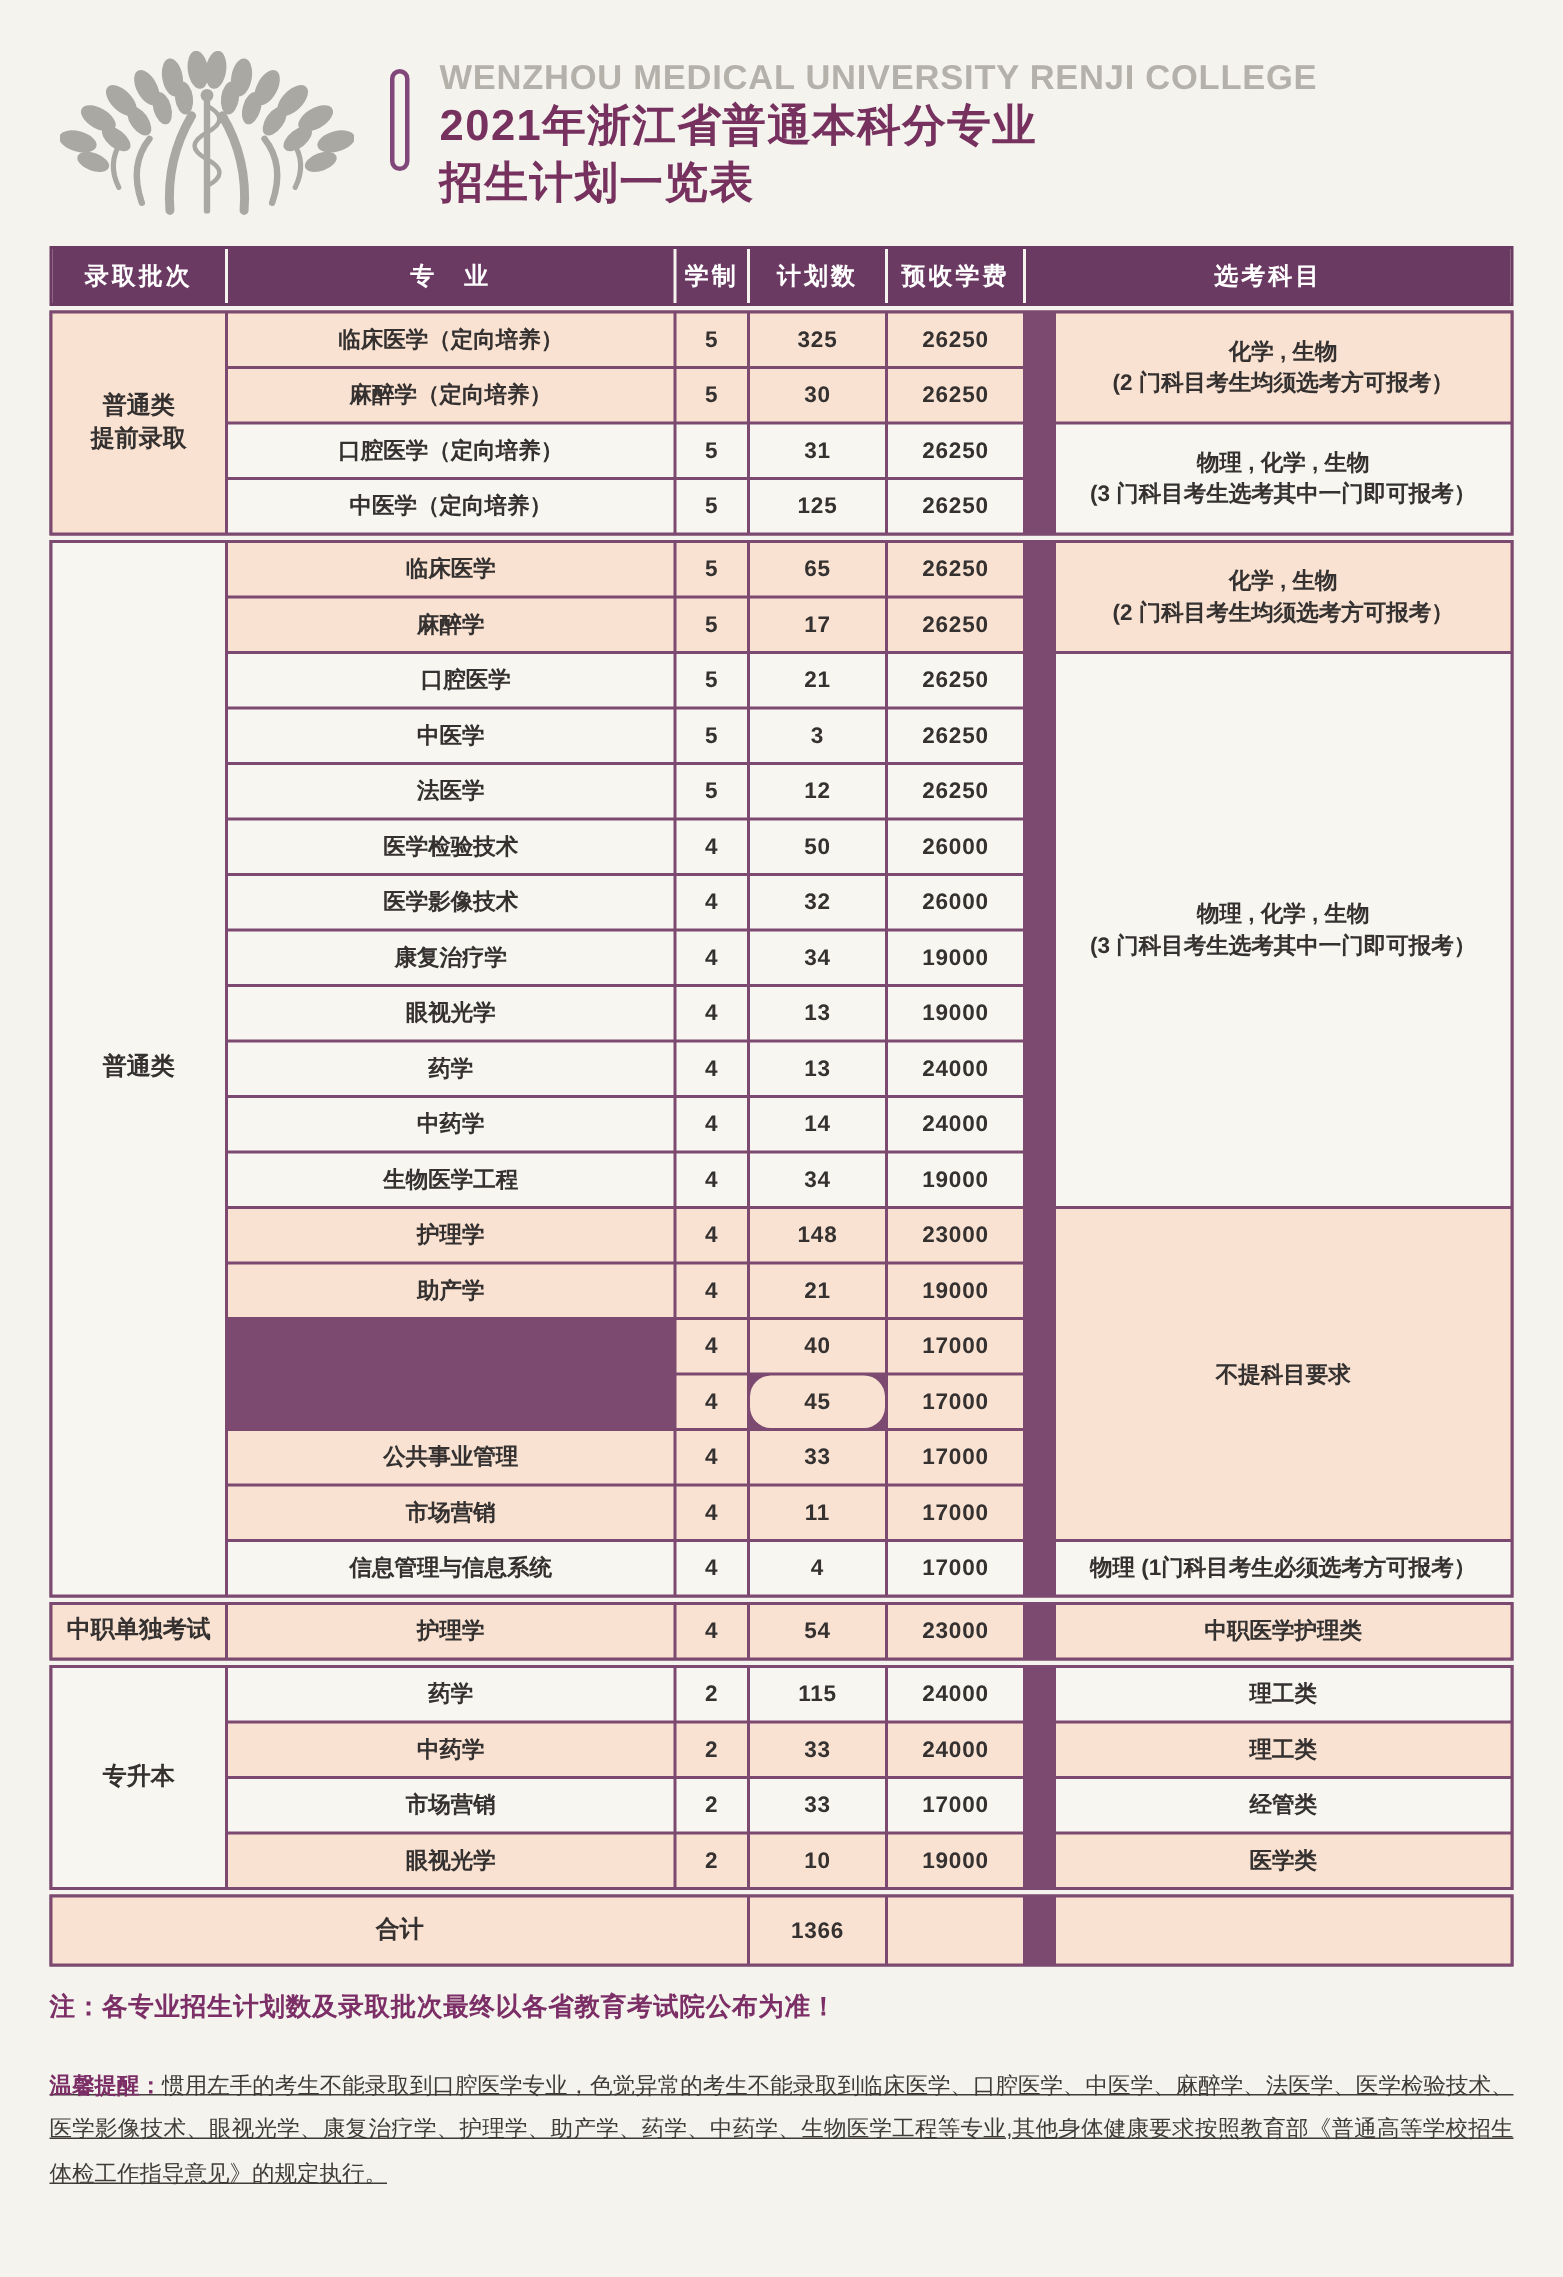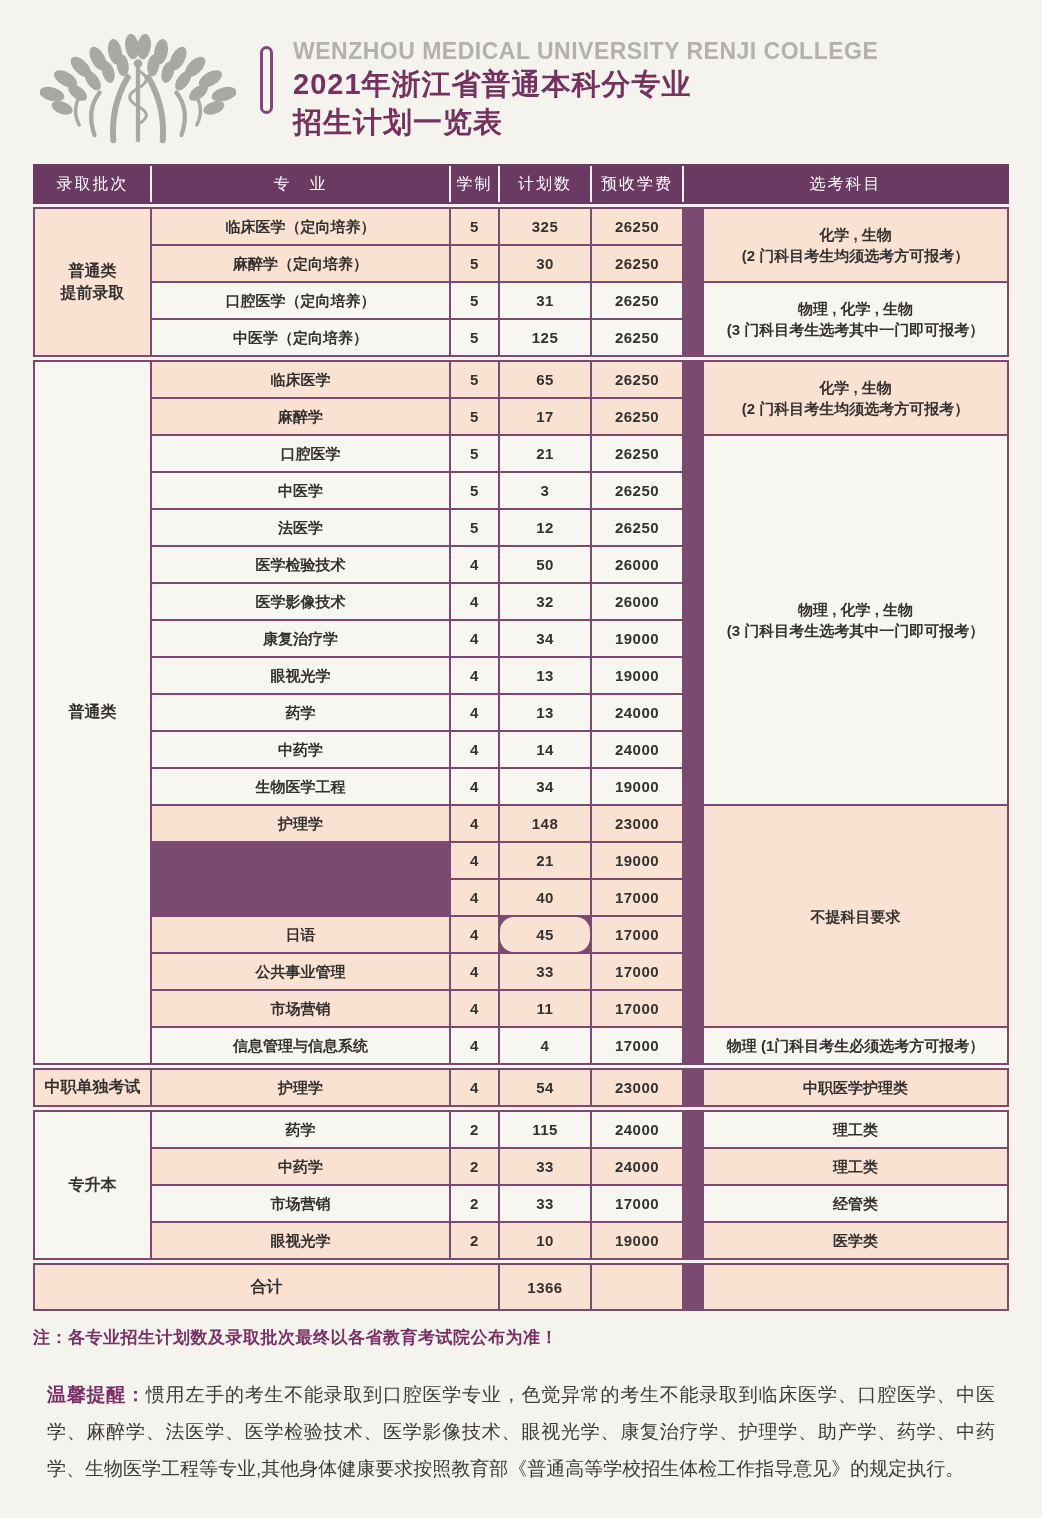--- a/index.html
+++ b/index.html
@@ -20,37 +20,37 @@
   .titles{ padding-top:4px; }
   .titles .en{ font-size:23px; font-weight:700; color:var(--logo-gray,#b4b1ab);
                letter-spacing:.5px; white-space:nowrap; }
   .titles .cn{ font-size:29px; font-weight:800; color:var(--title-purple,#76315f);
                line-height:1.32; letter-spacing:1px; }
   
   .table-wrap{ width:976px; margin:2px auto 0; display:flex; flex-direction:column; row-gap:3px; }
   .thead{ display:grid; grid-template-columns:var(--cols); gap:2px;
           border:2px solid var(--hdr); background:var(--page-bg,#f4f3ee); height:40px; }
   .th{ background:var(--hdr); color:#fff; display:flex; align-items:center; justify-content:center;
-       font-size:16px; font-weight:400; letter-spacing:2px; }
+       font-size:16px; font-weight:700; letter-spacing:2px; }
   .section{ display:grid; grid-template-columns:var(--cols); gap:2px;
             background:var(--line); border:2px solid var(--line);
             grid-auto-rows:var(--rh); }
   .section.total{ grid-auto-rows:44px; }
   .cell{ display:flex; align-items:center; justify-content:center; text-align:center;
          font-size:15px; font-weight:700; color:#343130; white-space:pre-line; line-height:1.4; }
   .cell.batch{ font-size:16px; }
   .cell.num{ font-weight:600; letter-spacing:.5px; }
   .cell.subject{ font-size:15px;margin-left:20px; }
   .pink{ background:var(--pink); }
   .cream{ background:var(--cream); }
   
   .note{ margin:15px 33px 0; font-size:17px; font-weight:800; color:var(--note-purple,#7c2f66);
          letter-spacing:.5px; }
-  .reminder{ margin:27px 47px 0; font-size:19px; line-height:1.95; color:#3e3b38; font-weight:500;
-             text-align:justify; }
+  .reminder{ margin:27px 33px 0; font-size:15px; line-height:1.95; color:#3e3b38; font-weight:500;
+             text-align:justify;text-decoration:underline; }
   .reminder .rlabel{ color:var(--note-purple,#7c2f66); font-weight:800; }
 </style>
 </head>
 <body>
 
 <div class="page" style="--page-bg: #f4f3ee; --hdr: #6b3a62; --line: #7c4a71; --pink: #f9e2d2; --cream: #f7f6f0; --title-purple: #76315f; --note-purple: #7c2f66; --logo-gray: #b4b1ab;">
 
   <header class="masthead">
     <svg class="logo" viewBox="0 0 230 130" aria-hidden="true">
       <g fill="#a9a8a3" stroke="none">
@@ -171,27 +171,27 @@
           <div class="cell num cream" style="grid-area: 11 / 4 / span 1;">14</div>
           <div class="cell num cream" style="grid-area: 11 / 5 / span 1;">24000</div>
           <div class="cell major cream" style="grid-area: 12 / 2 / span 1;">生物医学工程</div>
           <div class="cell num cream" style="grid-area: 12 / 3 / span 1;">4</div>
           <div class="cell num cream" style="grid-area: 12 / 4 / span 1;">34</div>
           <div class="cell num cream" style="grid-area: 12 / 5 / span 1;">19000</div>
           <div class="cell major pink" style="grid-area: 13 / 2 / span 1;">护理学</div>
           <div class="cell num pink" style="grid-area: 13 / 3 / span 1;">4</div>
           <div class="cell num pink" style="grid-area: 13 / 4 / span 1;">148</div>
           <div class="cell num pink" style="grid-area: 13 / 5 / span 1;">23000</div>
+          <div class="cell major pink" style="grid-area: 14 / 2 / span 1;">助产学</div>
           <div class="cell num pink" style="grid-area: 14 / 3 / span 1;">4</div>
           <div class="cell num pink" style="grid-area: 14 / 4 / span 1;">21</div>
           <div class="cell num pink" style="grid-area: 14 / 5 / span 1;">19000</div>
           <div class="cell num pink" style="grid-area: 15 / 3 / span 1;">4</div>
           <div class="cell num pink" style="grid-area: 15 / 4 / span 1;">40</div>
           <div class="cell num pink" style="grid-area: 15 / 5 / span 1;">17000</div>
-          <div class="cell major pink" style="grid-area: 16 / 2 / span 1;">日语</div>
           <div class="cell num pink" style="grid-area: 16 / 3 / span 1;">4</div>
           <div class="cell num pink" style="grid-area: 16 / 4 / span 1; border-radius: 14px;">45</div>
           <div class="cell num pink" style="grid-area: 16 / 5 / span 1;">17000</div>
           <div class="cell major pink" style="grid-area: 17 / 2 / span 1;">公共事业管理</div>
           <div class="cell num pink" style="grid-area: 17 / 3 / span 1;">4</div>
           <div class="cell num pink" style="grid-area: 17 / 4 / span 1;">33</div>
           <div class="cell num pink" style="grid-area: 17 / 5 / span 1;">17000</div>
           <div class="cell major pink" style="grid-area: 18 / 2 / span 1;">市场营销</div>
           <div class="cell num pink" style="grid-area: 18 / 3 / span 1;">4</div>
           <div class="cell num pink" style="grid-area: 18 / 4 / span 1;">11</div>

